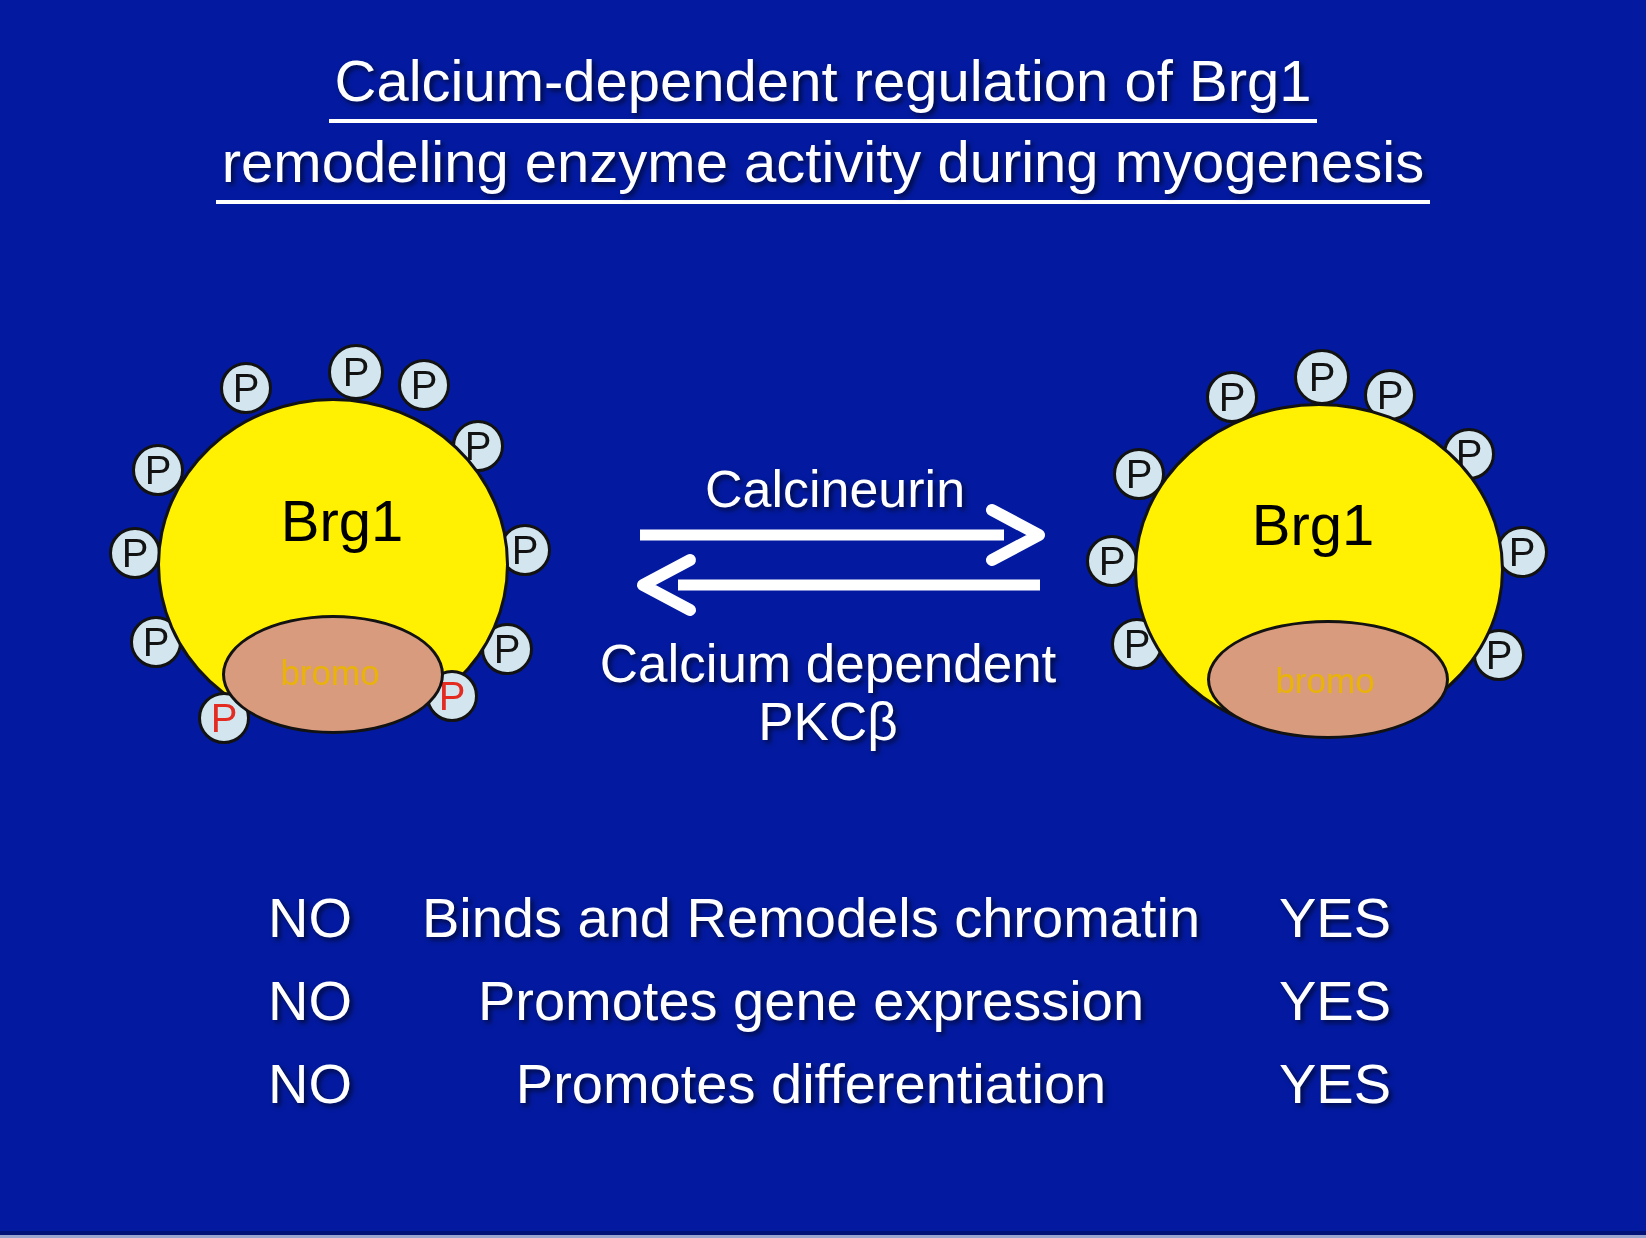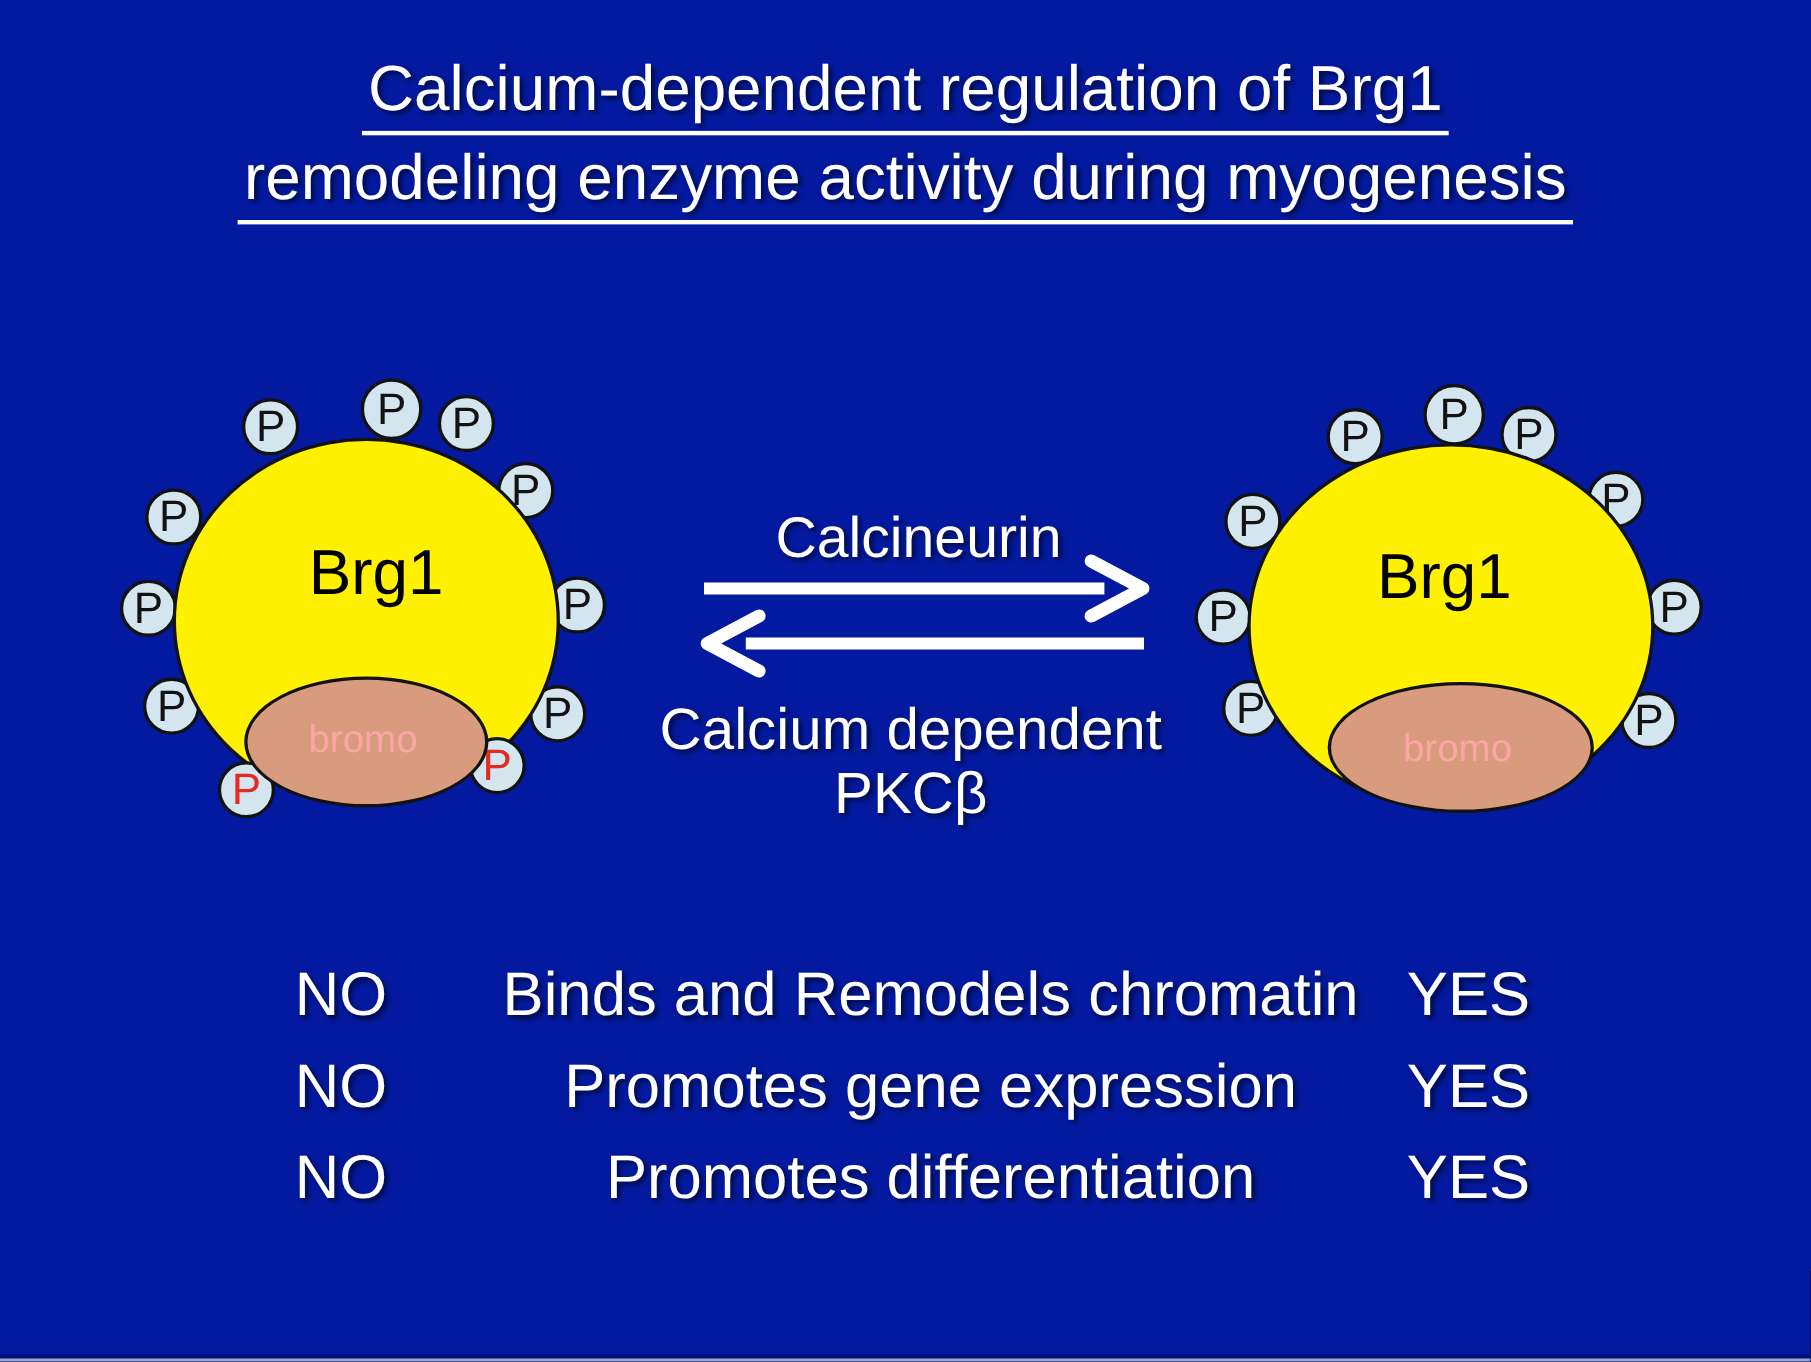--- a/index.html
+++ b/index.html
@@ -46,21 +46,21 @@
     border-radius:50%;
     background:var(--bromo);
     z-index:4;
   }
   .protein-label{
     z-index:5;color:#000;
     font-size:58px;line-height:62px;
     text-align:center;
   }
   .bromo-label{
-    z-index:5;color:#fca5a5;
+    z-index:5;color:#eab308;
     font-size:35px;line-height:40px;
     text-align:center;
   }
   .p-circle{
     position:absolute;
     border:3px solid var(--stroke);
     border-radius:50%;
     background:var(--pfill);
     display:flex;align-items:center;justify-content:center;
     z-index:1;
@@ -72,25 +72,25 @@
   .p-circle.red{z-index:3;}
   .p-circle.red span{color:var(--pred);}
   
   .enzyme-label{
     color:var(--white);text-align:center;
   }
   .arrow-svg{display:block;}
   
   .comp-row{
     position:absolute;left:0;width:1646px;height:70px;
-    color:var(--white);font-size:56px;line-height:70px;
+    color:var(--white);font-size:56px;line-height:70px;margin-top:14px;
   }
   .comp-row span{position:absolute;text-align:center;}
   .comp-row .no{left:235px;width:150px;}
-  .comp-row .prop{left:423px;width:846px;}
+  .comp-row .prop{left:388px;width:846px;}
   .comp-row .yes{left:1260px;width:150px;}
   
   .bottom-strip{
     left:0;bottom:0;width:1646px;height:7px;
     background:#021177;
     border-bottom:3px solid #9BA3CF;
     box-sizing:border-box;
     z-index:6;
   }
 </style>

